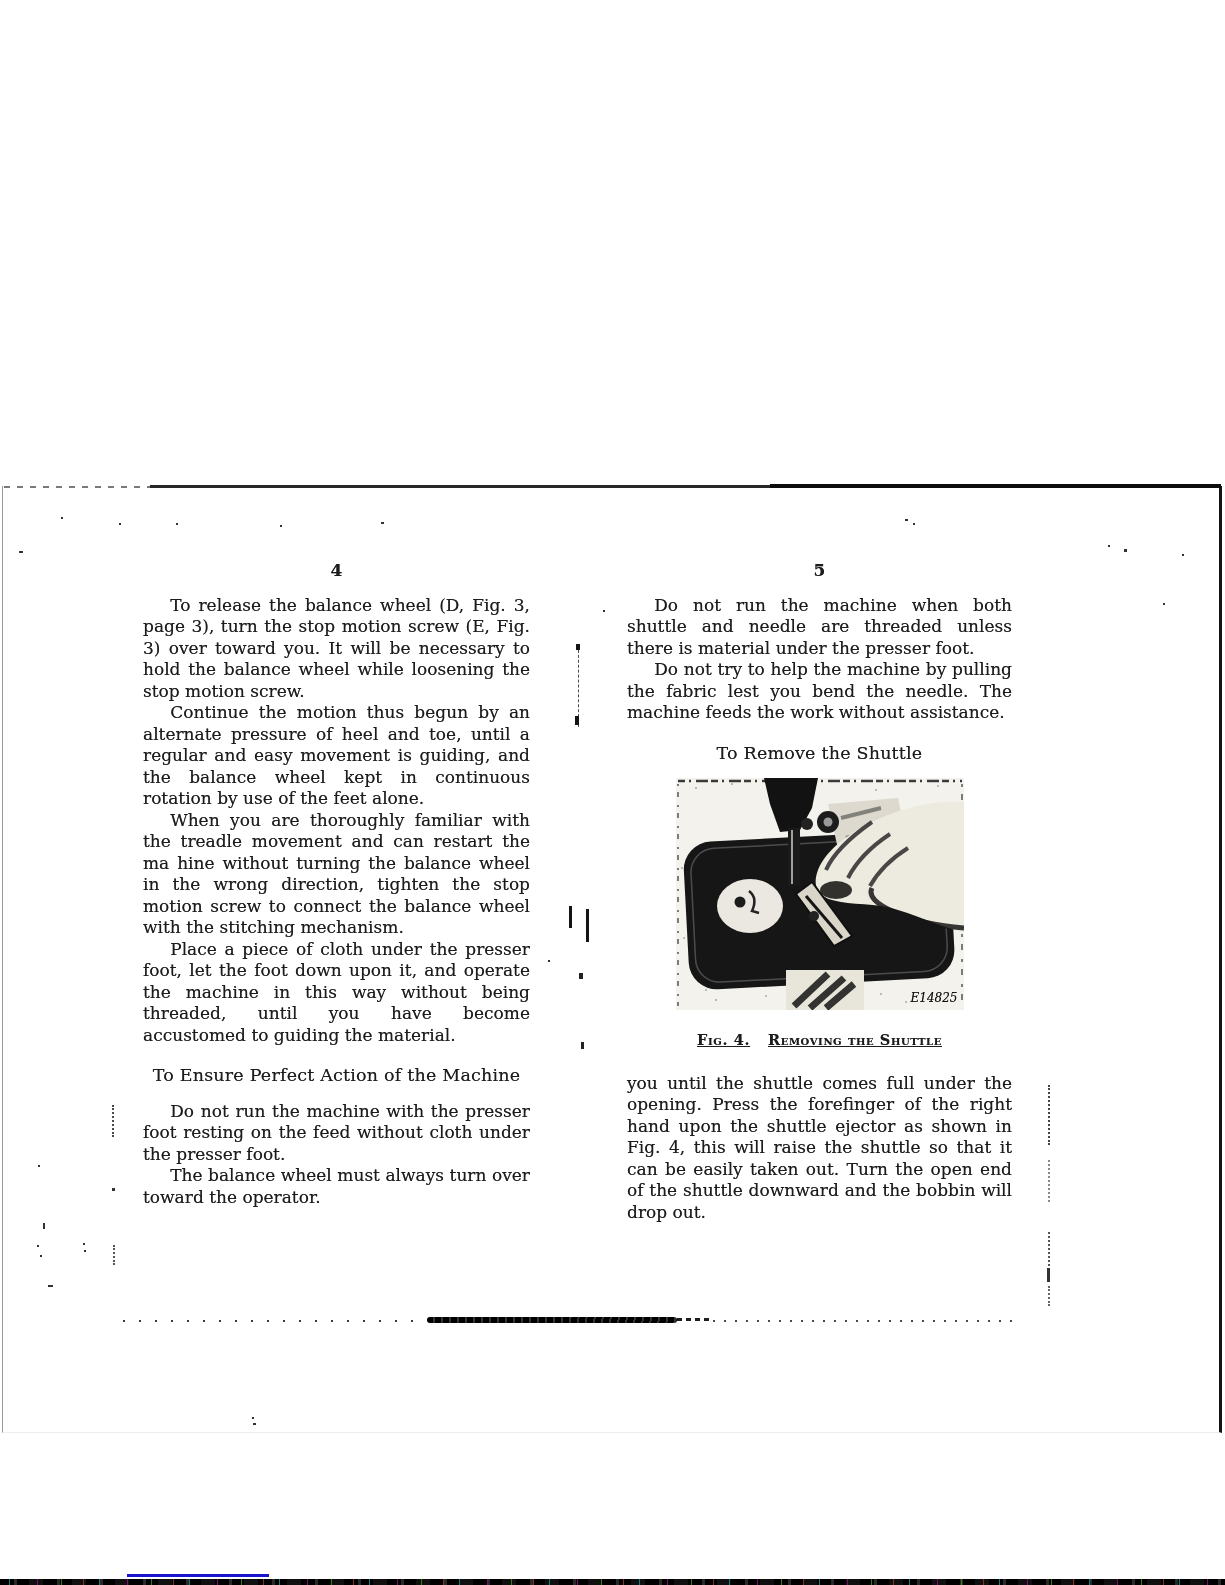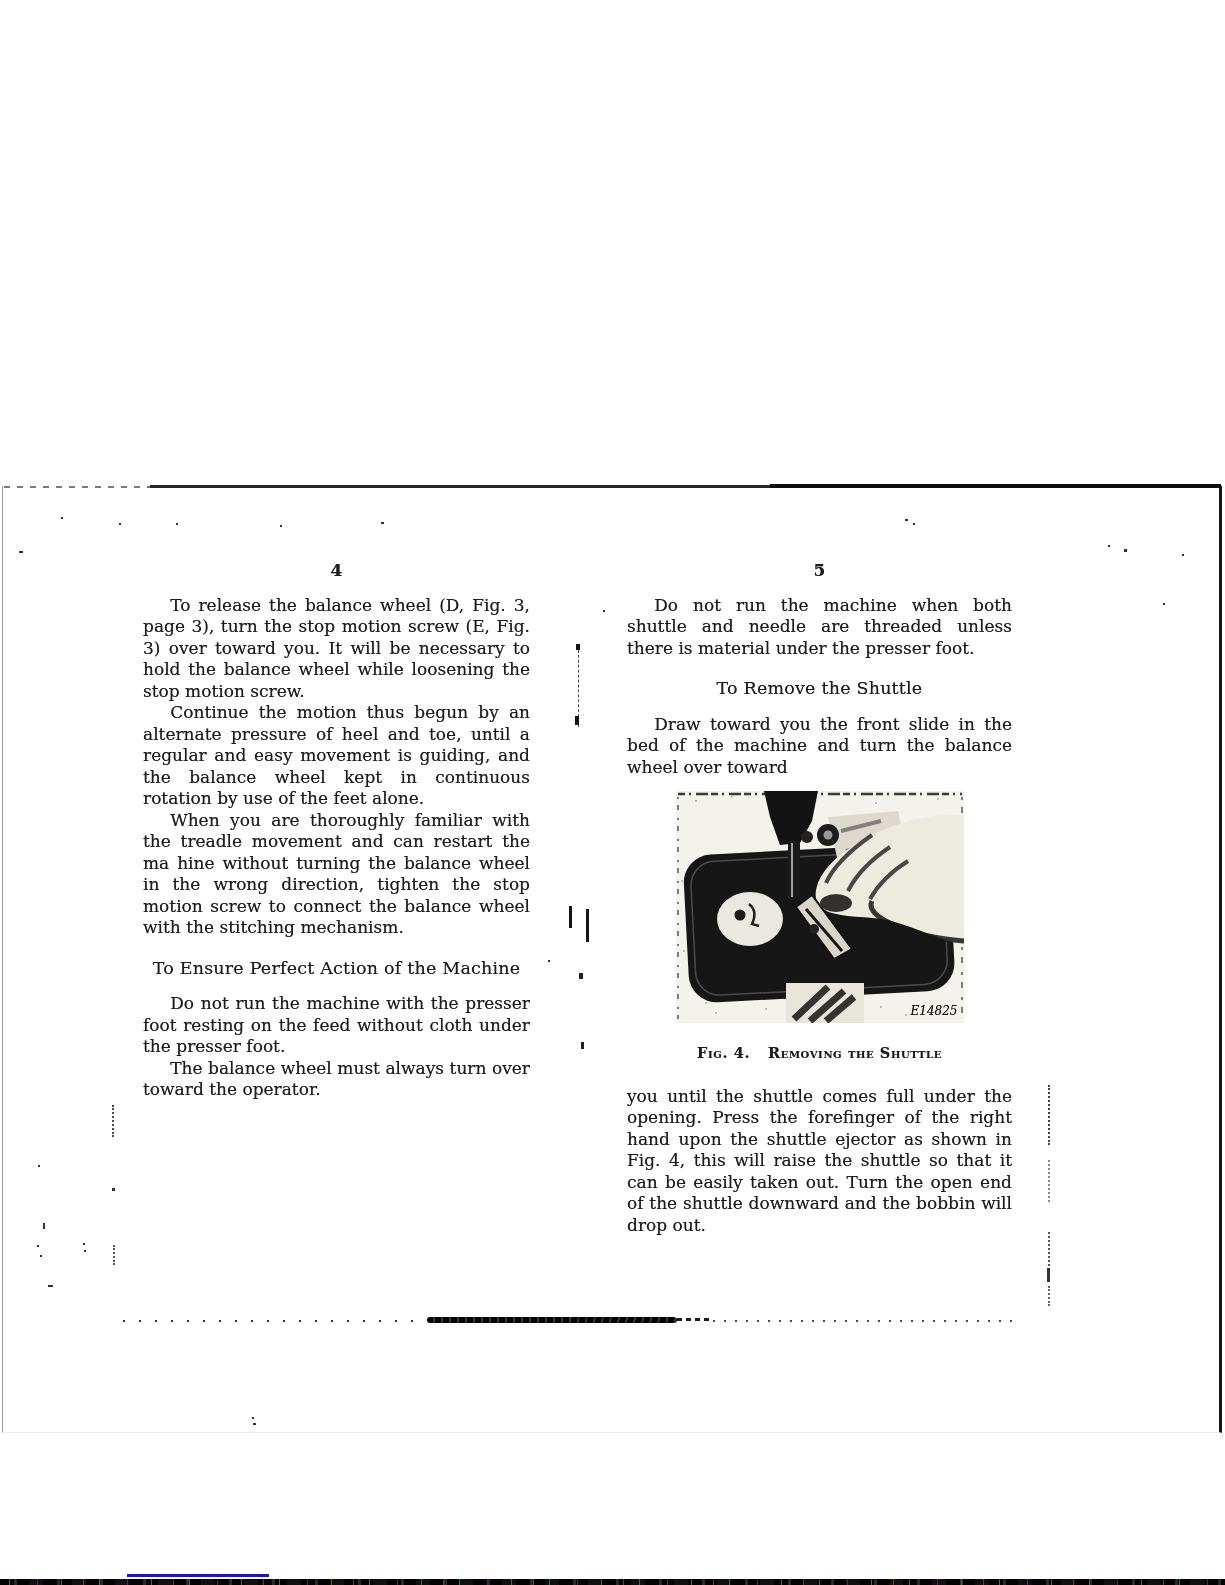--- a/index.html
+++ b/index.html
@@ -19,21 +19,21 @@
   .col-right{left:627px;width:385px;}
   .page-num{text-align:center;font-weight:700;margin:0 0 13px 0;text-indent:0;}
   .col p{margin:0;text-indent:1.6em;}
   .col p.noindent{text-indent:0;}
   .col h3{margin:19px 0 14px 0;text-align:center;font-size:17.5px;font-weight:400;
           letter-spacing:.2px;text-indent:0;}
 
   
   .figure{width:288px;height:232px;margin:13px auto 0 auto;}
   .caption{margin-top:19px;text-align:center;font-variant:small-caps;font-size:14.5px;
-           letter-spacing:.6px;text-indent:0;}
+           letter-spacing:.6px;text-indent:0;text-decoration:underline;}
   .caption .cap-label{margin-right:18px;font-weight:700;}
   .caption .cap-title{font-weight:700;}
   .after-fig{margin-top:21px !important;}
 
   
   .sp{position:absolute;background:#333;}
   .dotv{position:absolute;width:0;}
   .bar{position:absolute;background:#151515;}
   .scrib{position:absolute;}
   .blue-line{position:absolute;left:127px;top:1574px;width:142px;height:3px;background:#1a15cc;}
@@ -53,30 +53,31 @@
 
   <div class="edge" style="left:4px;top:486px;width:150px;height:2px;background:repeating-linear-gradient(90deg,#7a7a7a 0 6px,transparent 6px 13px);"></div>
   <div class="edge" style="left:150px;top:485px;width:620px;height:3px;background:#272727;"></div>
   <div class="edge" style="left:770px;top:484px;width:451px;height:4px;background:#0c0c0c;"></div>
 
   <div class="col col-left">
     <div class="page-num">4</div>
     <p>To release the balance wheel (D, Fig. 3, page 3), turn the stop motion screw (E, Fig. 3) over toward you.  It will be necessary to hold the balance wheel while loosening the stop motion screw.</p>
     <p>Continue the motion thus begun by an alternate pressure of heel and toe, until a regular and easy movement is guiding, and the balance wheel kept in continuous rotation by use of the feet alone.</p>
     <p>When you are thoroughly familiar with the treadle movement and can restart the ma hine without turning the balance wheel in the wrong direction, tighten the stop motion screw to connect the balance wheel with the stitching mechanism.</p>
+    <p>Place a piece of cloth under the presser foot, let the foot down upon it, and operate the machine in this way without being threaded, until you have become accustomed to guiding the material.</p>
     <h3>To Ensure Perfect Action of the Machine</h3>
     <p>Do not run the machine with the presser foot resting on the feed without cloth under the presser foot.</p>
     <p>The balance wheel must always turn over toward the operator.</p>
   </div>
 
   <div class="col col-right">
     <div class="page-num">5</div>
     <p>Do not run the machine when both shuttle and needle are threaded unless there is material under the presser foot.</p>
+    <p>Do not try to help the machine by pulling the fabric lest you bend the needle.  The machine feeds the work without assistance.</p>
     <h3>To Remove the Shuttle</h3>
-    <p>Draw toward you the front slide in the bed of the machine and turn the balance wheel over toward</p>
 
     <div class="figure">
       <svg width="288" height="232" viewBox="0 0 288 232" xmlns="http://www.w3.org/2000/svg">
         <rect width="288" height="232" fill="#f4f2ec"></rect>
         <g fill="#8a8a8a" opacity="0.7">
           <circle cx="20" cy="10" r="1"></circle>
             <circle cx="56" cy="6" r="1"></circle>
             <circle cx="120" cy="9" r="1"></circle>
           <circle cx="200" cy="12" r="1"></circle>
             <circle cx="262" cy="8" r="1"></circle>

